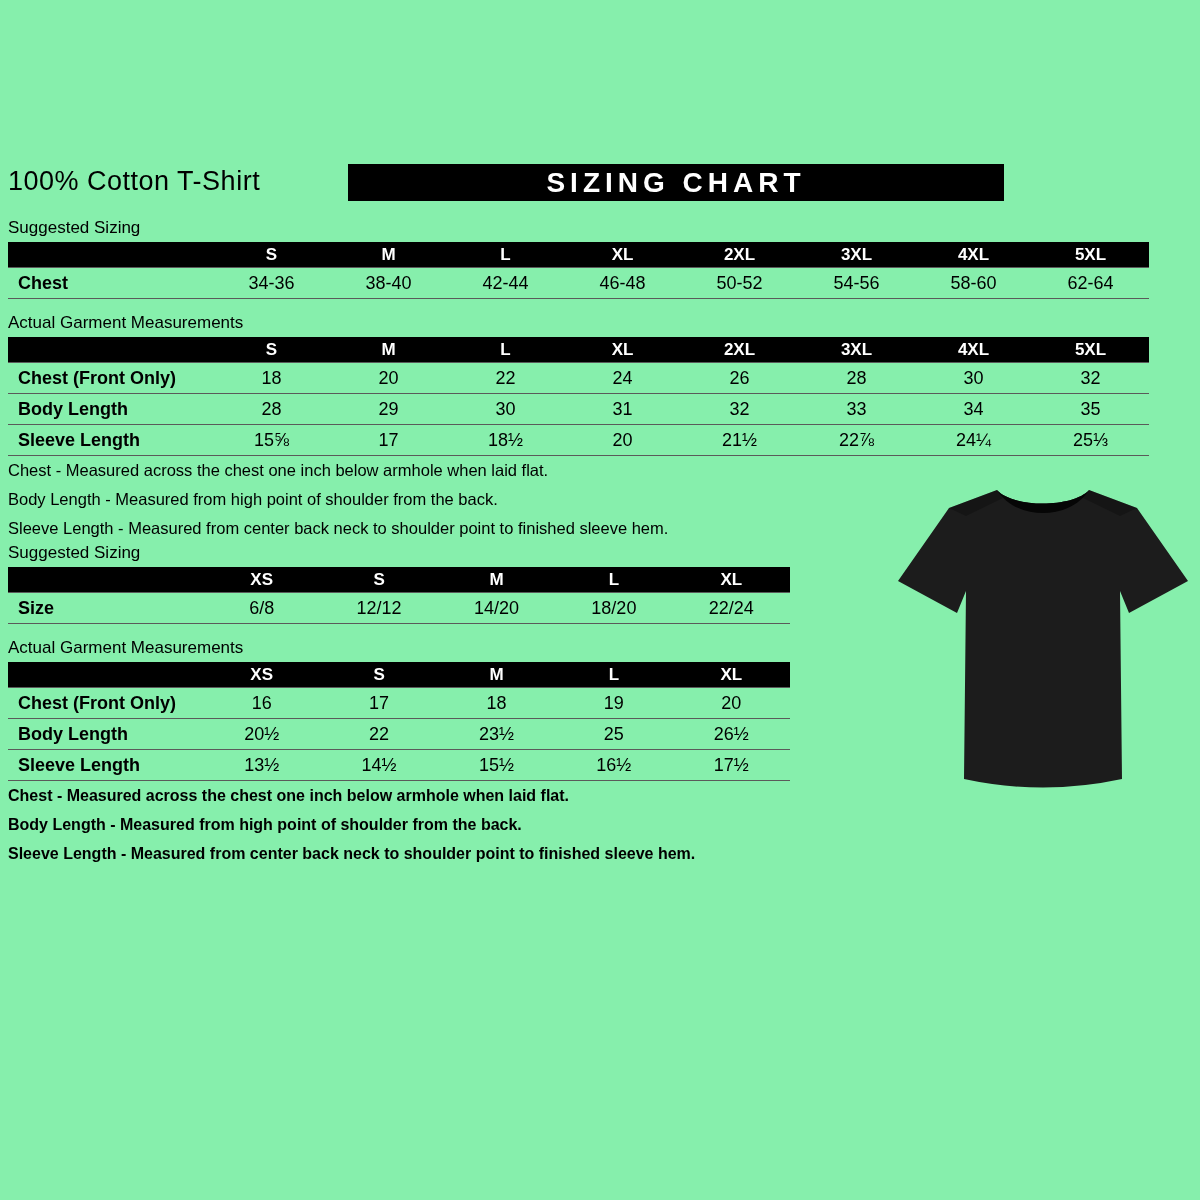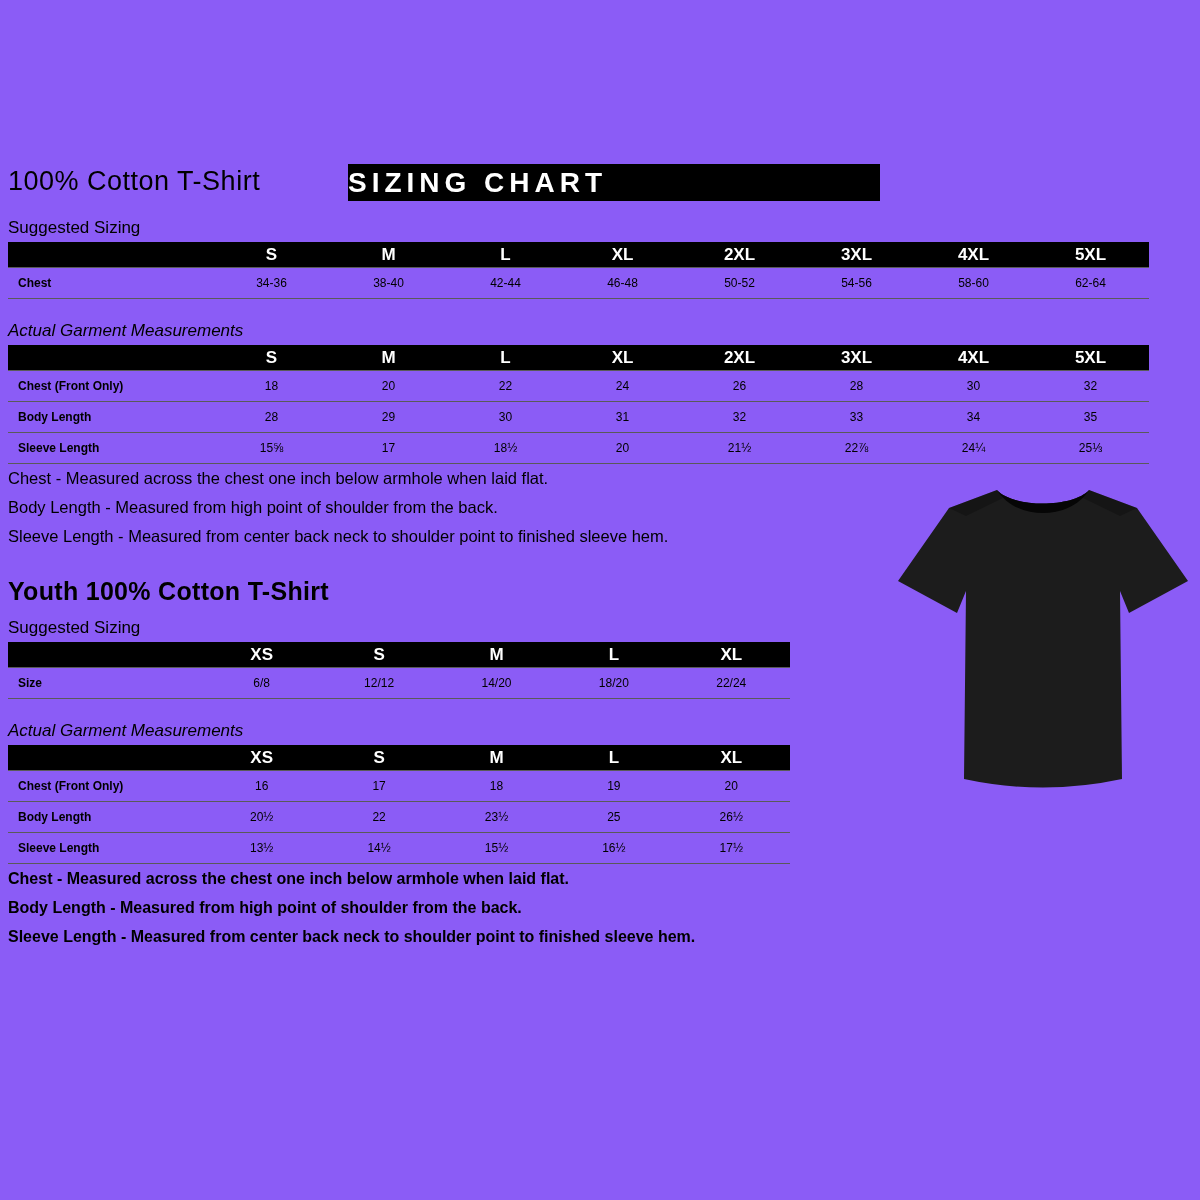--- a/index.html
+++ b/index.html
@@ -1,31 +1,31 @@
 <!DOCTYPE html>
 <html><head>
 <meta charset="utf-8">
 <style>
   html,body{margin:0;padding:0;background:#ffffff;}
   body{font-family:"Liberation Sans","DejaVu Sans",sans-serif;color:#000;}
-  .page{position:relative;width:1200px;height:1200px;background:#8b5cf6;box-sizing:border-box;padding:164px 0 0 8px;overflow:hidden;}
+  .page{position:relative;width:1200px;height:1200px;background:#86efac;box-sizing:border-box;padding:164px 0 0 8px;overflow:hidden;}
 
   .header-row{position:relative;height:44px;margin-bottom:10px;}
   .main-title{margin:0;font-size:27px;font-weight:normal;letter-spacing:0.5px;line-height:34px;}
-  .banner{position:absolute;left:340px;top:0;width:532px;height:37px;background:#000;color:#fff;
-          line-height:37px;font-size:28px;font-weight:bold;letter-spacing:5px;}
+  .banner{position:absolute;left:340px;top:0;width:656px;height:37px;background:#000;color:#fff;
+          text-align:center;line-height:37px;font-size:28px;font-weight:bold;letter-spacing:5px;}
 
   .section-label{font-size:17px;margin:0 0 4px 0;}
-  .gap-top{margin-top:22px;font-style:italic;}
+  .gap-top{margin-top:14px;}
 
   table.size-table{border-collapse:collapse;table-layout:fixed;margin:0;}
   table.adult-table{width:1141px;}
   table.youth-table{width:782px;}
   .size-table th{background:#000;color:#fff;font-size:17px;font-weight:bold;height:25px;padding:0;text-align:center;}
-  .size-table td{font-size:12px;text-align:center;height:30px;padding:0;border-bottom:1.5px solid #5a5a5a;}
+  .size-table td{font-size:18px;text-align:center;height:30px;padding:0;border-bottom:1.5px solid #5a5a5a;}
   .size-table tbody tr:first-child td{border-top:1px solid #5a5a5a;}
   .size-table td.label-col{text-align:left;padding-left:10px;}
   .size-table td.label-col b{font-weight:bold;}
   .size-table td.label-col .suffix{font-weight:bold;}
 
   .notes{}
   .note-line{font-size:16.5px;line-height:29px;white-space:nowrap;}
   .notes.bold .note-line{font-weight:bold;font-size:16px;}
 
   .youth-title{margin:26px 0 12px 0;font-size:25px;font-weight:bold;letter-spacing:0.3px;}
@@ -127,21 +127,20 @@
       </table>
 
     <div class="notes">
       <div class="note-line">Chest - Measured across the chest one inch below armhole when laid flat.</div>
       <div class="note-line">Body Length - Measured from high point of shoulder from the back.</div>
       <div class="note-line">Sleeve Length - Measured from center back neck to shoulder point to finished sleeve hem.</div>
     </div>
   </div>
 
   <div>
-    <h2 class="youth-title">Youth 100% Cotton T-Shirt</h2>
 
     <div class="section-label">Suggested Sizing</div>
     <table class="size-table youth-table">
         <thead>
           <tr>
             <th style="width: 195px;"></th>
             <th>XS</th>
             <th>S</th>
             <th>M</th>
             <th>L</th>

